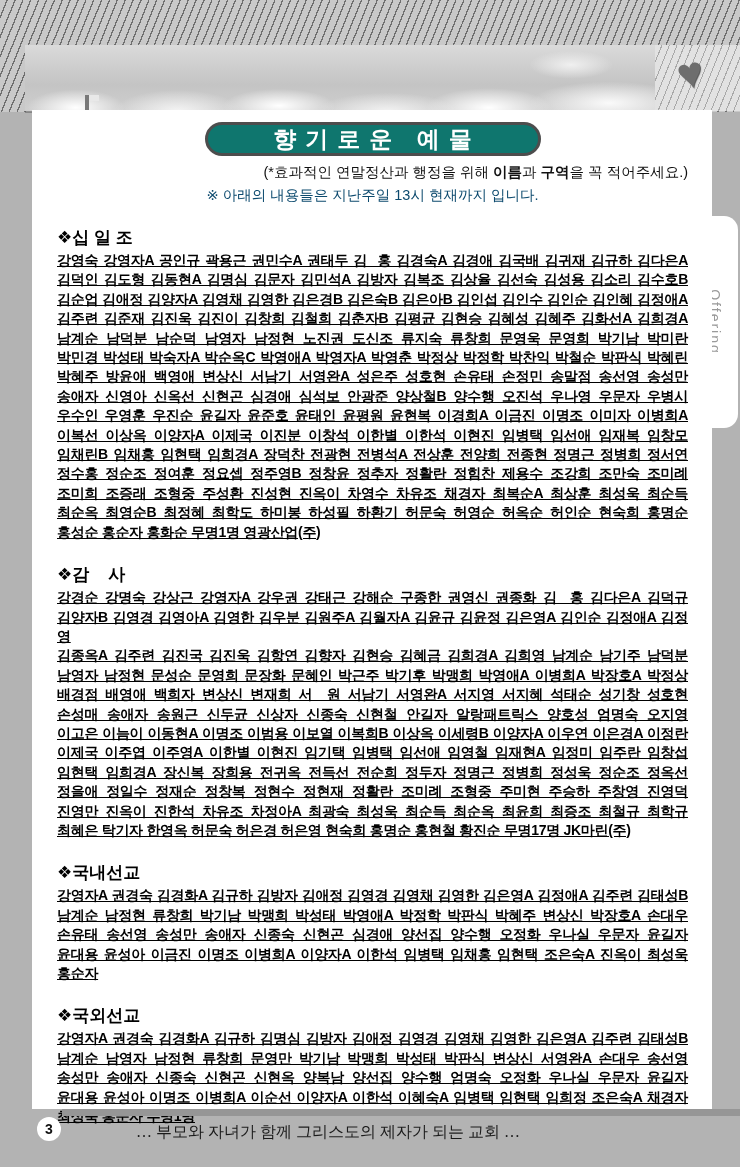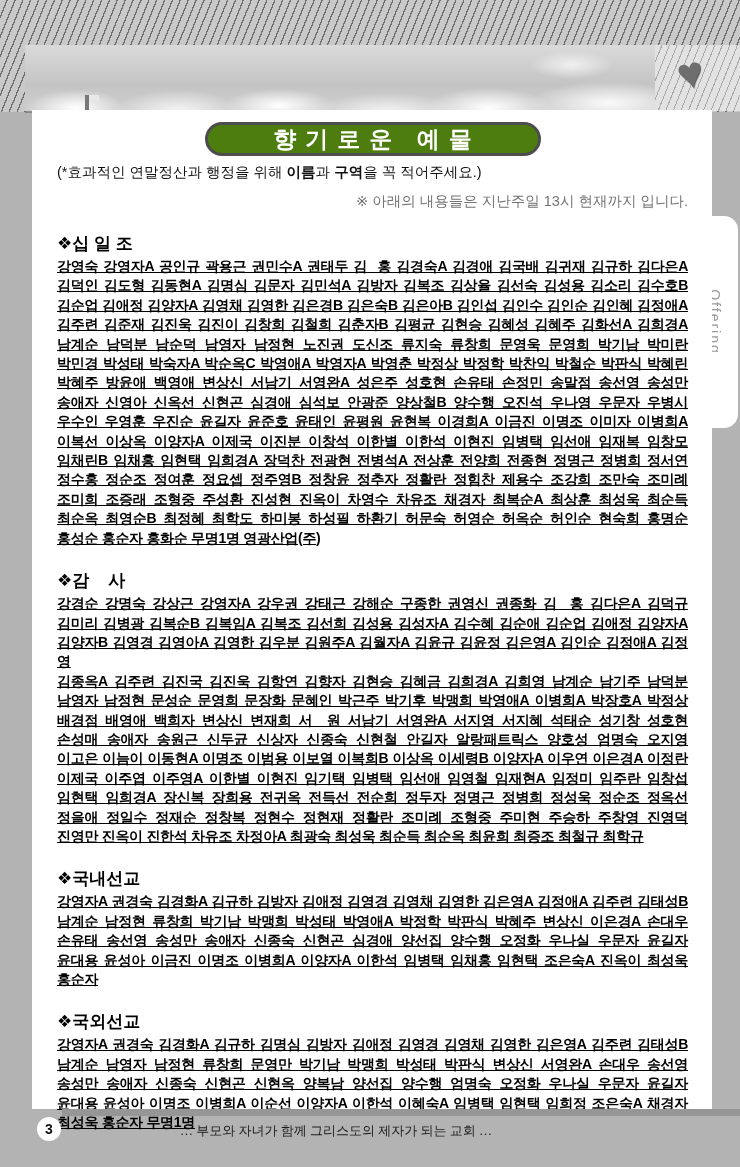--- a/index.html
+++ b/index.html
@@ -30,44 +30,44 @@
     box-sizing:border-box;padding:12px 24px 0 25px;}
   .sheet-edge{position:absolute;left:62px;top:1109px;width:678px;height:7px;background:#969696;}
 
   
   .side-tab{position:absolute;left:700px;top:216px;width:38px;height:212px;background:#ffffff;
     border-radius:0 14px 14px 0;}
   .side-tab span{position:absolute;left:7px;top:50%;transform:translateY(-50%);
     writing-mode:vertical-rl;color:#9a9a9a;font-size:14px;letter-spacing:2px;}
 
   
-  .badge{width:336px;height:34px;margin:0 auto;background:#4d7c0f;border:3px solid #4d4d4d;
+  .badge{width:336px;height:34px;margin:0 auto;background:#0f766e;border:3px solid #4d4d4d;
     border-radius:19px;display:flex;align-items:center;justify-content:center;box-sizing:border-box;}
   .badge span{color:#ffffff;font-weight:700;font-size:23px;letter-spacing:9px;text-indent:9px;
     white-space:pre;}
 
   
-  .note1{margin-top:7px;text-align:left;font-size:14.5px;color:#111;white-space:pre;}
+  .note1{margin-top:7px;text-align:right;font-size:14.5px;color:#111;white-space:pre;}
   .note1 b{font-weight:700;}
-  .note2{margin-top:10px;text-align:right;font-size:14.5px;color:#737373;white-space:pre;}
+  .note2{margin-top:4px;text-align:center;font-size:14.5px;color:#0c4a6e;white-space:pre;}
 
   
   section{margin-top:23px;}
   section h2{margin:0 0 3px 0;font-size:17px;font-weight:700;color:#000;white-space:pre;line-height:20px;}
   .name-lines{width:631px;text-decoration:underline;}
   .name-line{font-size:14px;font-weight:700;color:#000;line-height:19.4px;
     text-align:justify;text-align-last:justify;white-space:pre-wrap;letter-spacing:-0.3px;}
   .name-lines .name-line:last-child{text-align-last:left;}
 
   
   .page-circle{position:absolute;left:37px;top:1117px;width:24px;height:24px;border-radius:50%;
     background:#ffffff;display:flex;align-items:center;justify-content:center;
     font-size:14px;font-weight:700;color:#111;}
-  .motto{position:absolute;left:8px;top:1122px;width:656px;text-align:center;
-    font-family:"Liberation Serif","DejaVu Serif",serif;font-size:13px;color:#1a1a1a;white-space:pre;}
+  .motto{position:absolute;left:0;top:1122px;width:656px;text-align:center;
+    font-family:"Liberation Serif","DejaVu Serif",serif;font-size:16px;color:#1a1a1a;white-space:pre;}
 
   
   .ship{position:absolute;left:30px;top:48px;}
 </style>
 </head>
 <body>
 
 <div id="page">
 
   <div class="top-strip">
@@ -118,39 +118,39 @@
           <div class="name-line">조미희 조증래 조형중 주성환 진성현 진옥이 차영수 차유조 채경자 최복순A 최상훈 최성욱 최순득</div>
           <div class="name-line">최순옥 최영순B 최정혜 최학도 하미봉 하성필 하환기 허문숙 허영순 허옥순 허인순 현숙희 홍명순</div>
           <div class="name-line">홍성순 홍순자 홍화순 무명1명 영광산업(주)</div>
         </div>
     </section>
 
     <section>
       <h2><span>❖</span><span>감&nbsp;&nbsp;&nbsp;&nbsp;사</span></h2>
       <div class="name-lines">
           <div class="name-line">강경순 강명숙 강상근 강영자A 강우권 강태근 강해순 구종한 권영신 권종화 김&nbsp; 홍 김다은A 김덕규</div>
-          <div class="name-line">김미리 김병광 김복순B 김복임A 김복조 김선희 김성용 김성자A 김수혜 김순애 김순업 김애정 김양자A</div>
           <div class="name-line">김양자B 김영경 김영아A 김영한 김우분 김원주A 김월자A 김윤규 김윤정 김은영A 김인순 김정애A 김정영</div>
           <div class="name-line">김종옥A 김주련 김진국 김진욱 김항연 김향자 김현승 김혜금 김희경A 김희영 남계순 남기주 남덕분</div>
           <div class="name-line">남영자 남정현 문성순 문영희 문장화 문혜인 박근주 박기후 박맹희 박영애A 이병희A 박장호A 박정상</div>
           <div class="name-line">배경점 배영애 백희자 변상신 변재희 서&nbsp; 원 서남기 서영완A 서지영 서지혜 석태순 성기창 성호현</div>
           <div class="name-line">손성매 송애자 송원근 신두균 신상자 신종숙 신현철 안길자 알랑패트릭스 양호성 엄명숙 오지영</div>
           <div class="name-line">이고은 이늠이 이동현A 이명조 이범용 이보열 이복희B 이상옥 이세령B 이양자A 이우연 이은경A 이정란</div>
           <div class="name-line">이제국 이주엽 이주영A 이한별 이현진 임기택 임병택 임선애 임영철 임재현A 임정미 임주란 임창섭</div>
           <div class="name-line">임현택 임희경A 장신복 장희용 전귀옥 전득선 전순희 정두자 정명근 정병희 정성욱 정순조 정옥선</div>
           <div class="name-line">정을애 정일수 정재순 정창복 정현수 정현재 정활란 조미례 조형중 주미현 주승하 주창영 진영덕</div>
           <div class="name-line">진영만 진옥이 진한석 차유조 차정아A 최광숙 최성욱 최순득 최순옥 최윤희 최증조 최철규 최학규</div>
+          <div class="name-line">최혜은 탁기자 한영옥 허문숙 허은경 허은영 현숙희 홍명순 홍현철 황진순 무명17명 JK마린(주)</div>
         </div>
     </section>
 
     <section>
       <h2><span>❖</span><span>국내선교</span></h2>
       <div class="name-lines">
           <div class="name-line">강영자A 권경숙 김경화A 김규하 김방자 김애정 김영경 김영채 김영한 김은영A 김정애A 김주련 김태성B</div>
-          <div class="name-line">남계순 남정현 류창희 박기남 박맹희 박성태 박영애A 박정학 박판식 박혜주 변상신 이은경A 손대우</div>
+          <div class="name-line">남계순 남정현 류창희 박기남 박맹희 박성태 박영애A 박정학 박판식 박혜주 변상신 박장호A 손대우</div>
           <div class="name-line">손유태 송선영 송성만 송애자 신종숙 신현곤 심경애 양선집 양수행 오정화 우나실 우문자 윤길자</div>
           <div class="name-line">윤대용 윤성아 이금진 이명조 이병희A 이양자A 이한석 임병택 임채홍 임현택 조은숙A 진옥이 최성욱</div>
           <div class="name-line">홍순자</div>
         </div>
     </section>
 
     <section>
       <h2><span>❖</span><span>국외선교</span></h2>
       <div class="name-lines">
           <div class="name-line">강영자A 권경숙 김경화A 김규하 김명심 김방자 김애정 김영경 김영채 김영한 김은영A 김주련 김태성B</div>

